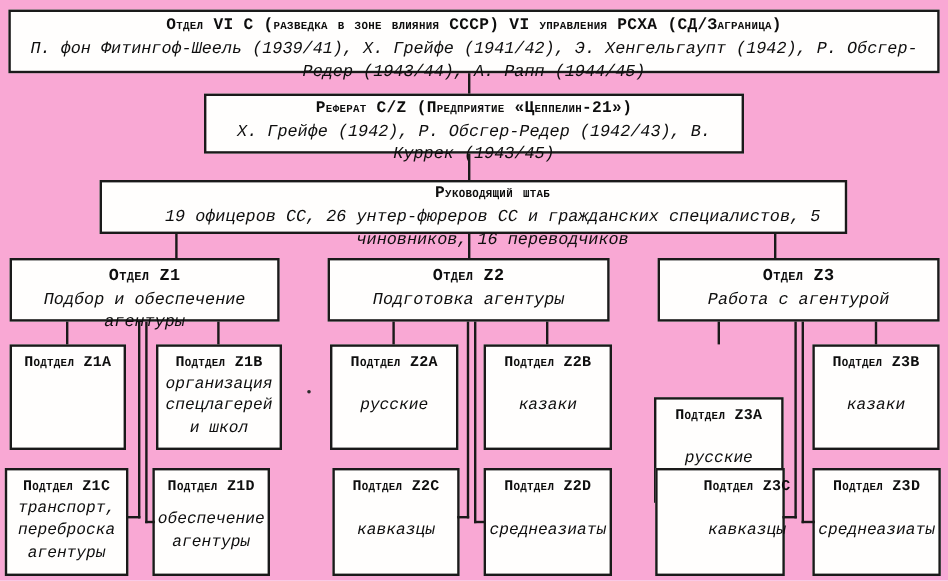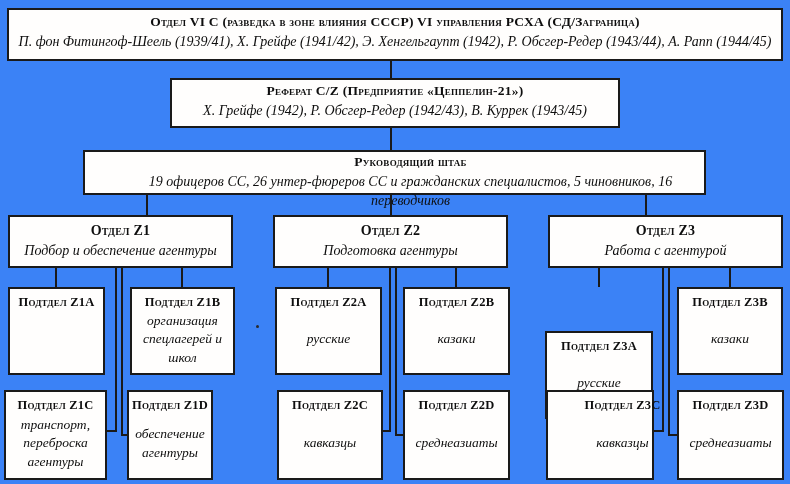--- a/index.html
+++ b/index.html
@@ -1,18 +1,18 @@
 <!DOCTYPE html>
 <html><head>
 <meta charset="utf-8">
 <style>
   html,body{margin:0;padding:0;background:#ffffff;}
   .page{
-    position:relative;width:790px;height:484px;background:#3b82f6;
-    font-family:Liberation Serif, serif;color:#0e0e0e;overflow:hidden;
+    position:relative;width:790px;height:484px;background:#f9a8d4;
+    font-family:Liberation Mono, monospace;color:#0e0e0e;overflow:hidden;
   }
   .box{
     position:absolute;background:#fffefd;border:2px solid #1a1a1a;box-sizing:border-box;
     display:flex;flex-direction:column;align-items:center;text-align:center;
   }
   .title{
     font-weight:700;font-variant:small-caps;letter-spacing:.25px;line-height:1.4;
   }
   .italic{font-style:italic;line-height:1.38;}
   .lvl1-title{font-size:13.5px;margin-top:3px;}
@@ -68,21 +68,21 @@
     <div class="title sub-title">Подтдел Z1A</div>
   </div>
   <div class="box" style="left:130px;top:287px;width:105px;height:88px;justify-content:space-between;">
     <div class="title sub-title">Подтдел Z1B</div>
     <div class="italic sub-func">организация спецлагерей и школ</div>
   </div>
   <div class="box" style="left:4px;top:390px;width:103px;height:90px;">
     <div class="title sub-title">Подтдел Z1C</div>
     <div class="italic sub-func">транспорт, переброска агентуры</div>
   </div>
-  <div class="box" style="left:127px;top:390px;width:86px;height:90px;">
+  <div class="box" style="left:127px;top:390px;width:98px;height:90px;">
     <div class="title sub-title">Подтдел Z1D</div>
     <div class="italic sub-func">обеспечение агентуры</div>
   </div>
 
   <div class="box" style="left:275px;top:287px;width:107px;height:88px;">
     <div class="title sub-title">Подтдел Z2A</div>
     <div class="italic sub-func">русские</div>
   </div>
   <div class="box" style="left:403px;top:287px;width:107px;height:88px;">
     <div class="title sub-title">Подтдел Z2B</div>

